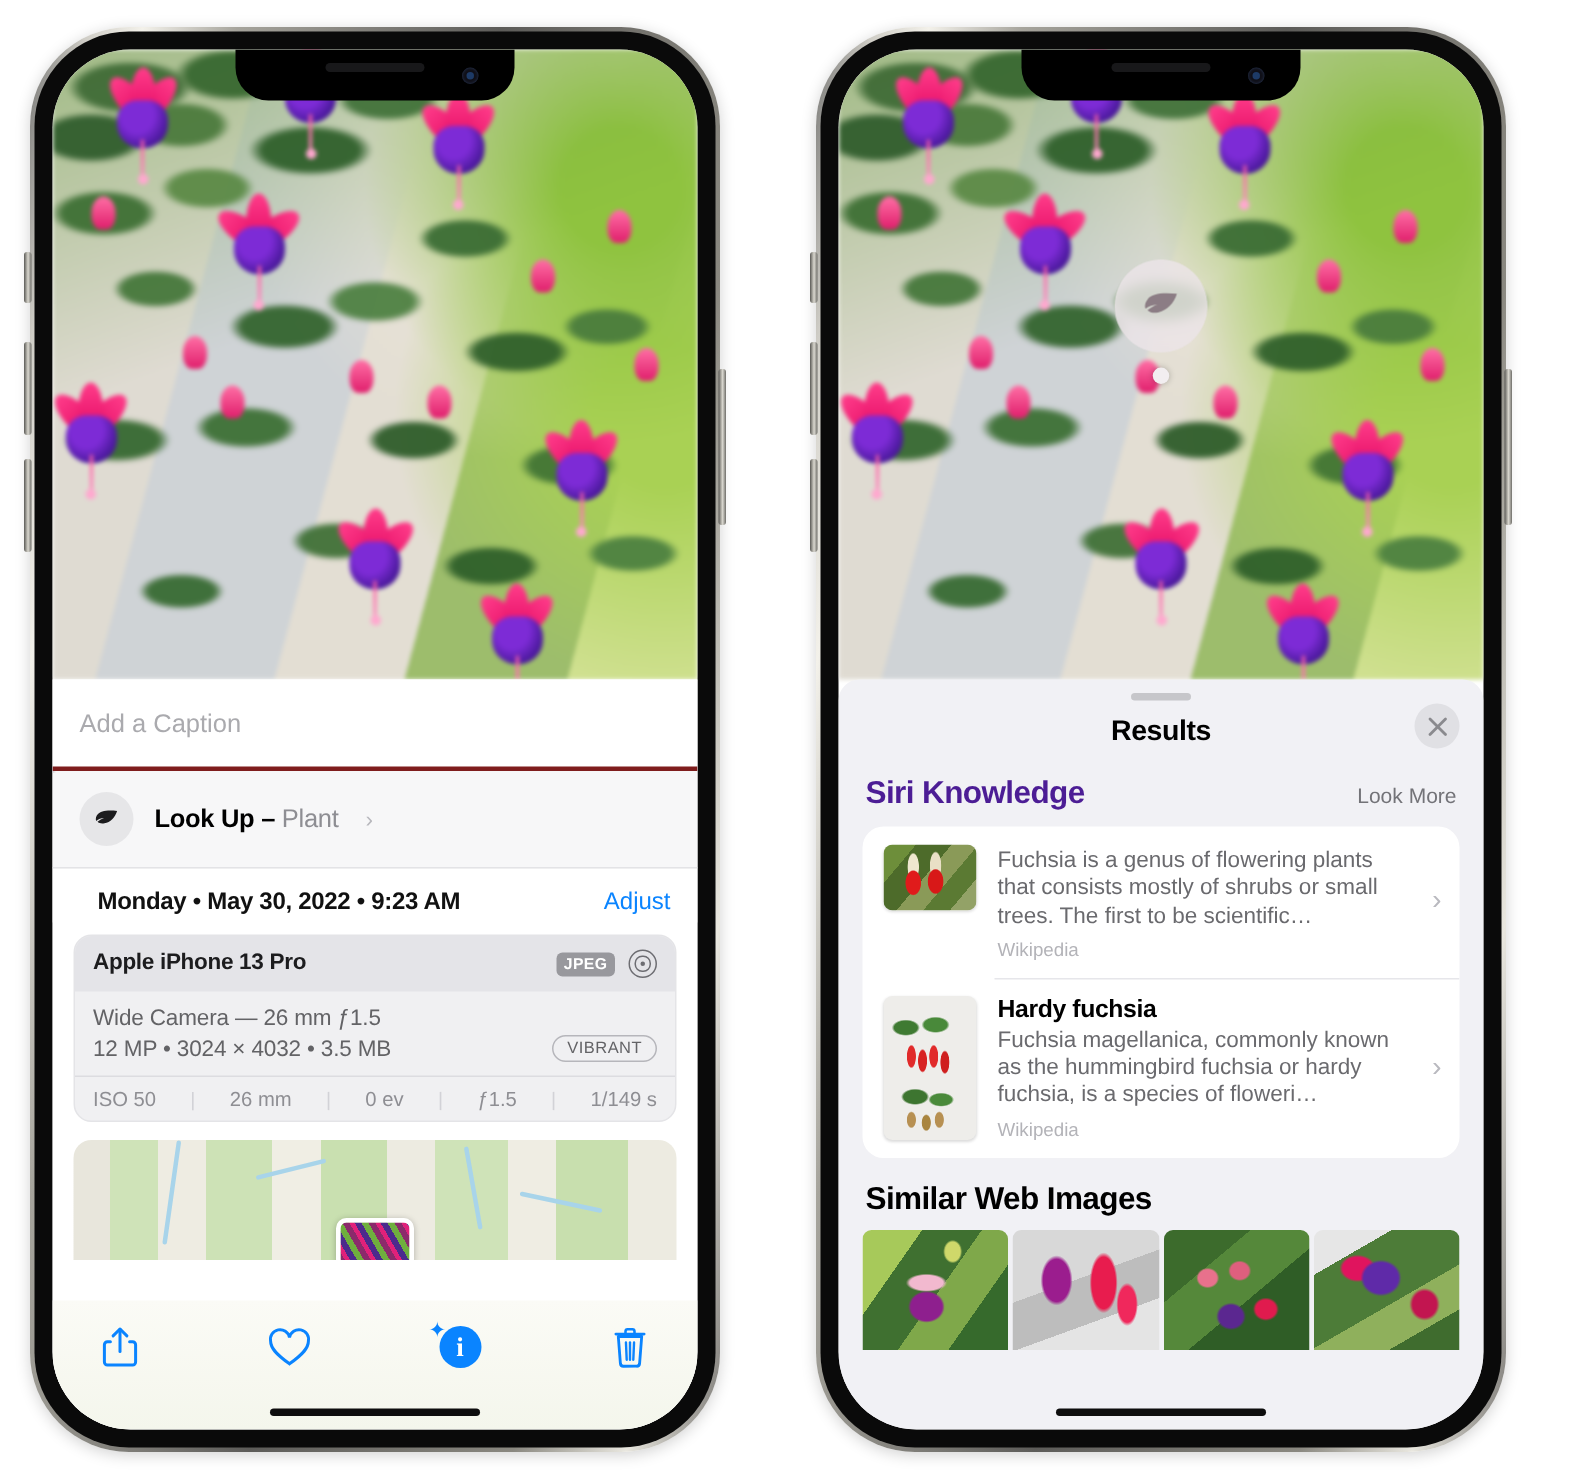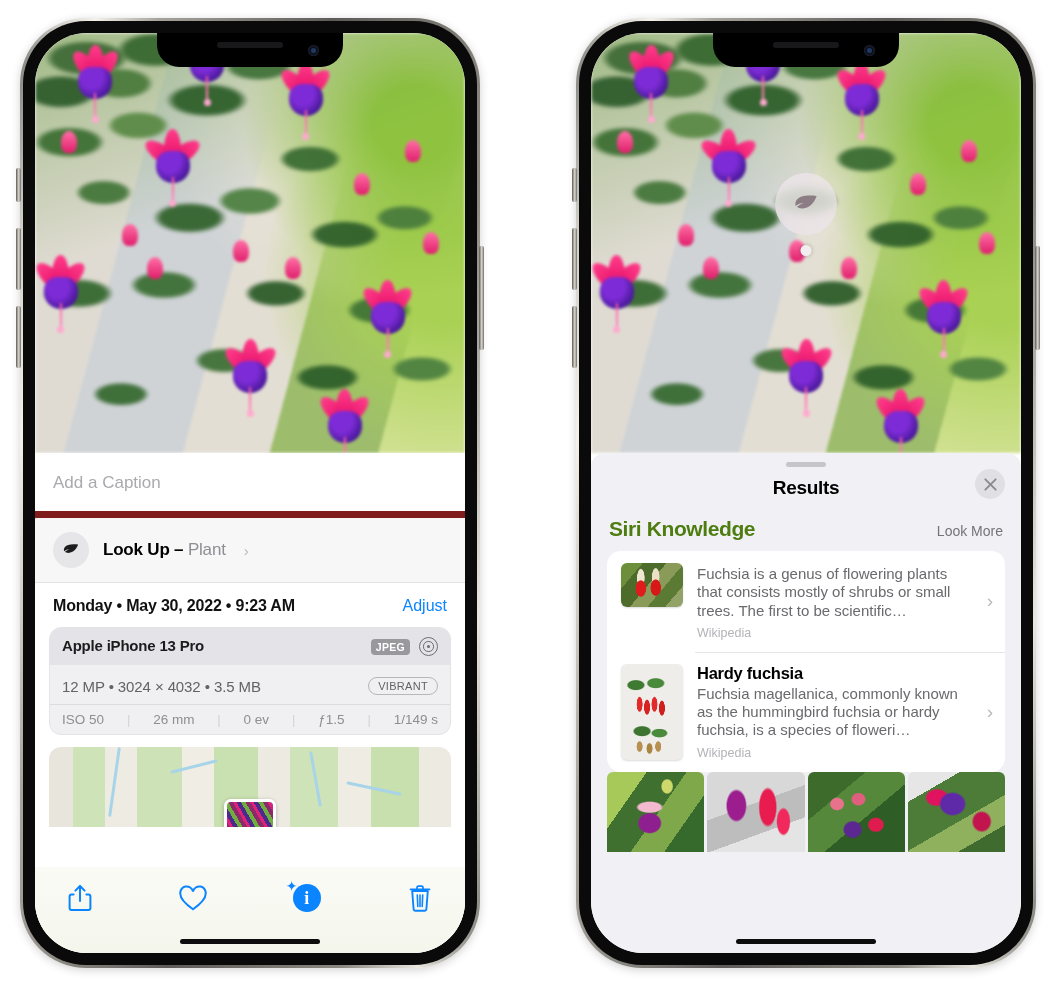--- a/index.html
+++ b/index.html
@@ -28,21 +28,21 @@
     padding: 12px;
   }
   .screen {
     position: relative;
     width: 100%; height: 100%;
     border-radius: 52px;
     overflow: hidden;
     background: #fff;
   }
   .phone-left { left: 20px; top: 18px; }
-  .phone-right { left: 576px; top: 18px; }
+  .phone-right { left: 544px; top: 18px; }
 
   
   .btn-side {
     position: absolute;
     background: linear-gradient(90deg,#5a5955,#b9b7af 40%,#d9d7cf 55%,#6e6d68);
     border-radius: 2px;
   }
   .btn-left { left: -4px; width: 5px; }
   .btn-right { right: -4px; width: 5px; }
   .b-silent { top: 150px; height: 34px; }
@@ -163,21 +163,21 @@
   
   .info-sheet {
     position:absolute; left:0; right:0; bottom:0;
     background:#ffffff;
     display:flex; flex-direction:column;
   }
   .caption-row {
     padding: 20px 18px 18px 18px;
     font-size: 17px; color:#aaaaae;
     background:#fff;
-    border-bottom:7px solid #7f1d1d;
+    border-bottom:3px solid #7f1d1d;
   }
   .lookup-row {
     display:flex; align-items:center; gap:14px;
     padding: 14px 18px;
     background:#f7f7f8;
     border-bottom:1px solid #e3e3e6;
     position:relative;
   }
   .leaf-badge {
     position:relative;
@@ -188,21 +188,21 @@
   }
   .sparkle {
     position:absolute; left:-8px; top:-6px;
     color:#c9c9cd; font-size:13px; line-height:1;
   }
   .lookup-text { font-size:17px; font-weight:700; color:#000; letter-spacing:-.2px; }
   .lookup-text .sub { font-weight:400; color:#8e8e93; }
   .chev-sm { color:#b8b8bd; font-size:15px; margin-left:4px; }
 
   .date-block { padding: 14px 18px 4px 18px; background:#fff; }
-  .date-line { display:flex; align-items:flex-start; justify-content:space-between; }
+  .date-line { display:flex; align-items:flex-start; justify-content:space-between;margin-left:12px; }
   .date-txt { font-size:16px; font-weight:700; color:#111; letter-spacing:-.2px; }
   .adjust { font-size:16px; color:#0a84ff; font-weight:400; }
   .file-line { display:flex; align-items:center; gap:8px; margin-top:6px; padding-bottom:8px;}
   .file-txt { font-size:16px; color:#3a3a3c; }
 
   .cloud-off { width:24px;height:17px; position:relative; flex:0 0 auto;}
   .cloud-off svg { display:block; }
 
   
   .cam-card {
@@ -302,21 +302,21 @@
     position:absolute; right:16px; top:2px;
     width:30px;height:30px;border-radius:50%;
     background:#e0e0e4;
     display:flex;align-items:center;justify-content:center;
     color:#8a8a8e;
   }
   .sec-head {
     display:flex;align-items:baseline;justify-content:space-between;
     padding: 4px 18px 10px 18px;
   }
-  .sec-title { font-size:21px; font-weight:700; color:#4d7c0f; letter-spacing:-.4px;}
+  .sec-title { font-size:21px; font-weight:700; color:#4c1d95; letter-spacing:-.4px;}
   .show-more { font-size:14px; color:#737378; }
   .know-card {
     margin: 0 16px;
     background:#fff;
     border-radius:14px;
     overflow:hidden;
   }
   .know-row {
     display:flex; gap:14px; align-items:flex-start;
     padding:12px 12px 12px 14px;
@@ -513,20 +513,21 @@
 
           <div class="cam-card">
             <div class="cam-head">
               <span class="cam-title">Apple iPhone 13 Pro</span>
               <span class="cam-head-right">
                 <span class="jpeg-chip">JPEG</span>
                 <span class="aperture-ic"></span>
               </span>
             </div>
             <div class="cam-body">
+              <div class="cam-l1">Wide Camera — 26 mm ƒ1.5</div>
               <div class="cam-l2row">
                 <span class="cam-l2">12 MP • 3024 × 4032 • 3.5 MB</span>
                 <span class="vibrant-chip">VIBRANT</span>
               </div>
             </div>
             <div class="cam-foot">
               <span class="v">ISO 50</span>
               <span class="sep">|</span>
               <span class="v">26 mm</span>
               <span class="sep">|</span>
@@ -702,20 +703,21 @@
               <span class="thumb thumb-2"></span>
               <span class="know-body">
                 <span class="know-title" style="display:block">Hardy fuchsia</span>
                 <span class="know-desc" style="display:block">Fuchsia magellanica, commonly known as the hummingbird fuchsia or hardy fuchsia, is a species of floweri…</span>
                 <span class="know-src" style="display:block">Wikipedia</span>
               </span>
               <span class="know-chev">›</span>
             </div>
           </div>
 
+          <div class="web-title">Similar Web Images</div>
           <div class="web-row">
             <span class="web-img w1"></span>
             <span class="web-img w2"></span>
             <span class="web-img w3"></span>
             <span class="web-img w4"></span>
           </div>
         </div>
 
         <div class="home-ind"></div>
       </div>

